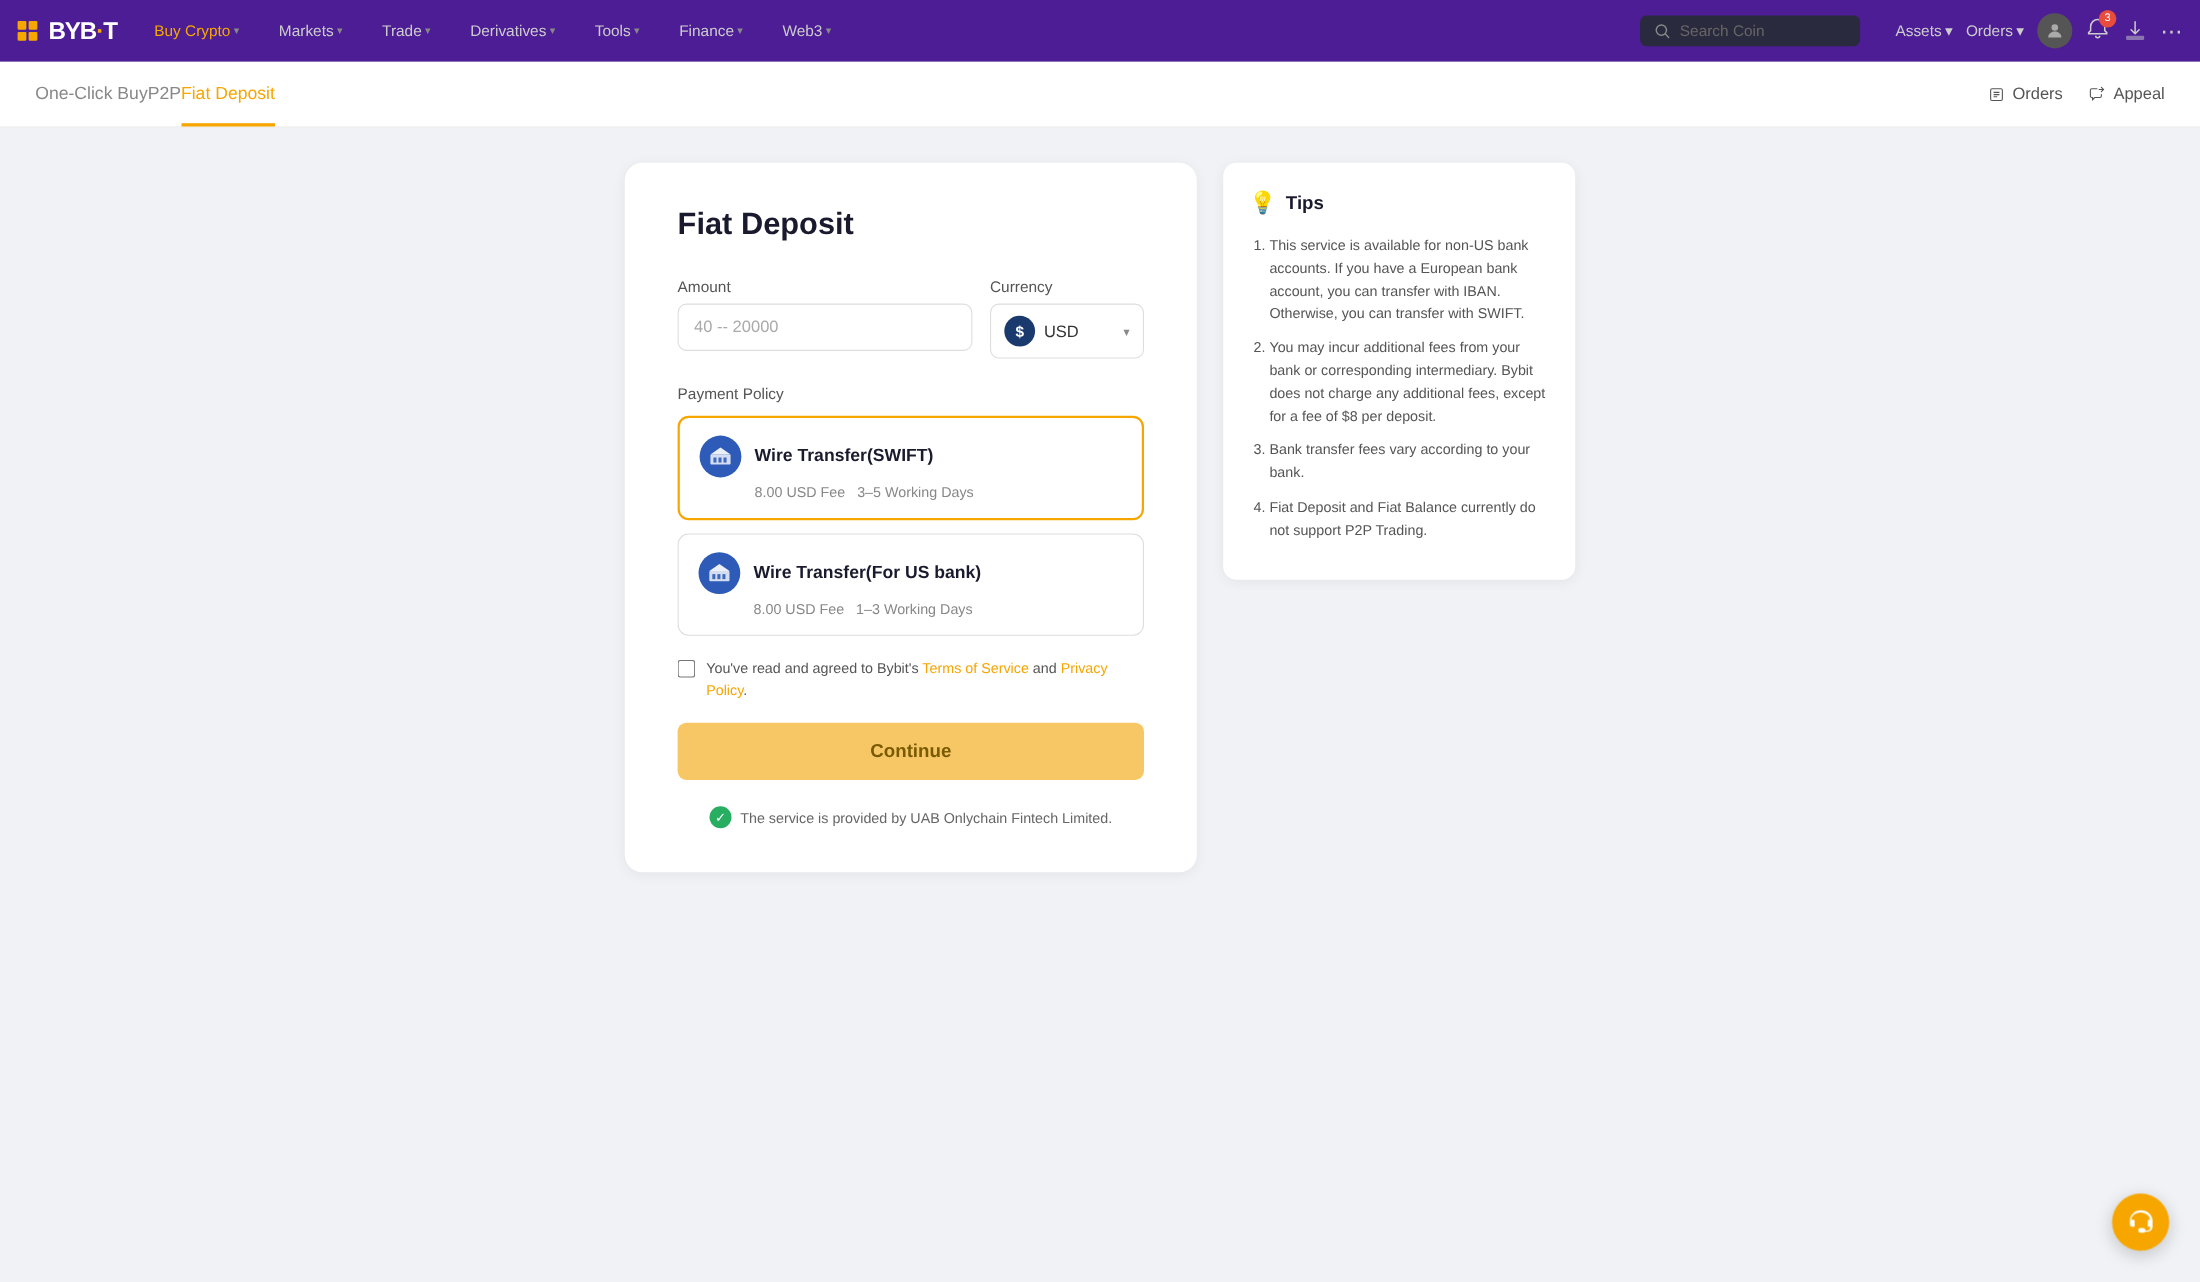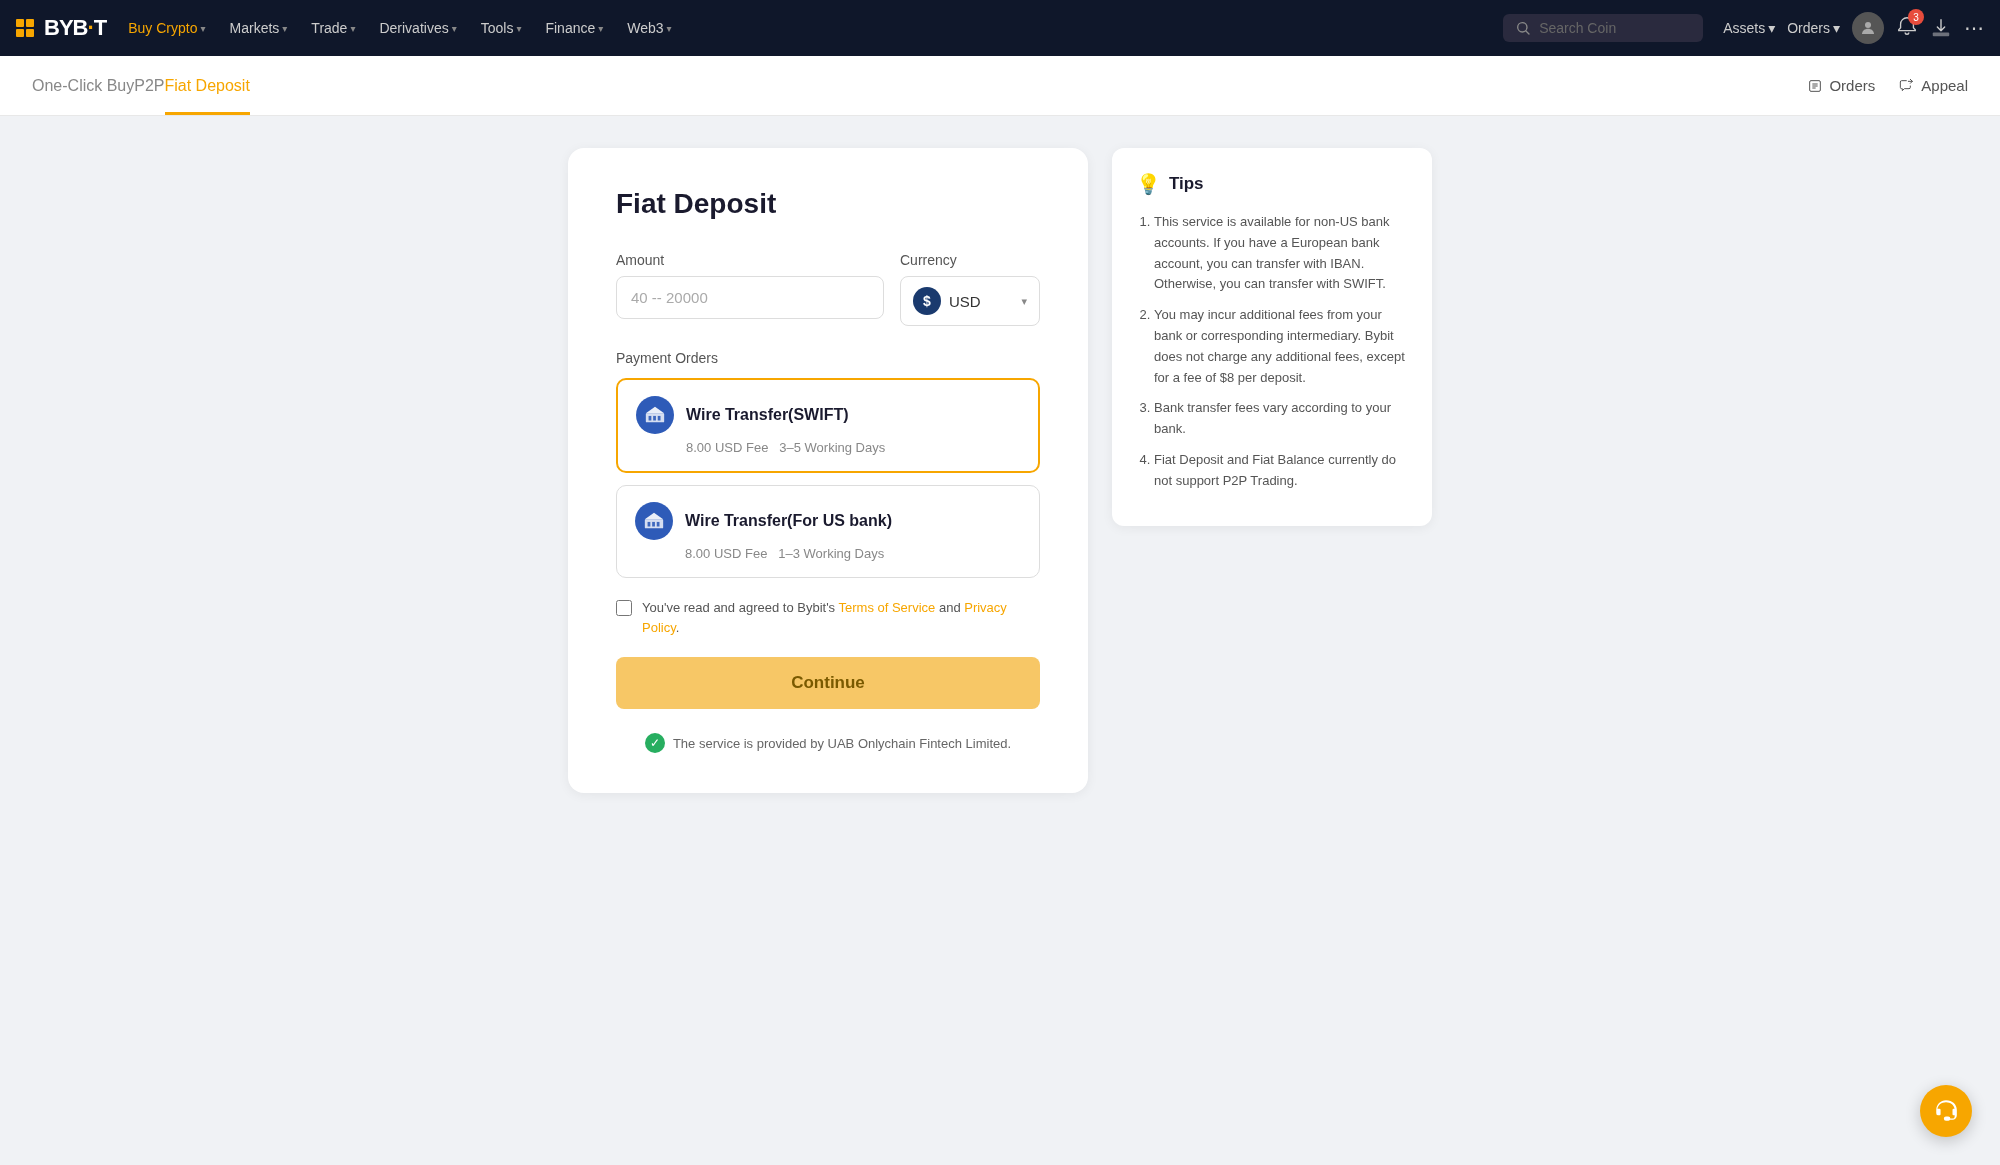--- a/index.html
+++ b/index.html
@@ -1,25 +1,25 @@
 <!DOCTYPE html>
 <html><head>
   <meta charset="utf-8">
   <style>
     * { box-sizing: border-box; margin: 0; padding: 0; }
     body { font-family: -apple-system, BlinkMacSystemFont, 'Segoe UI', sans-serif; background: #f0f2f5; min-height: 100vh; }
 
     
     .navbar {
-      background: #0f172a;
+      background: #4c1d95;
       display: flex;
       align-items: center;
       height: 56px;
       padding: 0 16px;
-      gap: 4px;
+      gap: 16px;
       position: relative;
       z-index: 10;
     }
     .nav-logo {
       display: flex;
       align-items: center;
       gap: 6px;
       margin-right: 8px;
     }
     .nav-logo-text {
@@ -526,21 +526,21 @@
         <div class="currency-select">
           <div class="currency-icon">
             <span>$</span>
           </div>
           <span>USD</span>
           <span class="currency-chevron">▾</span>
         </div>
       </div>
     </div>
 
-    <div class="section-label">Payment Orders</div>
+    <div class="section-label">Payment Policy</div>
 
     
     <div class="payment-method selected">
       <div class="payment-method-top">
         <div class="payment-icon">
           <svg width="22" height="22" viewBox="0 0 24 24" fill="none">
             <rect x="2" y="10" width="20" height="10" rx="1" fill="white" opacity="0.8"></rect>
             <rect x="5" y="13" width="3" height="5" fill="#2e5bb8" opacity="0.9"></rect>
             <rect x="10" y="13" width="3" height="5" fill="#2e5bb8" opacity="0.9"></rect>
             <rect x="15" y="13" width="3" height="5" fill="#2e5bb8" opacity="0.9"></rect>

